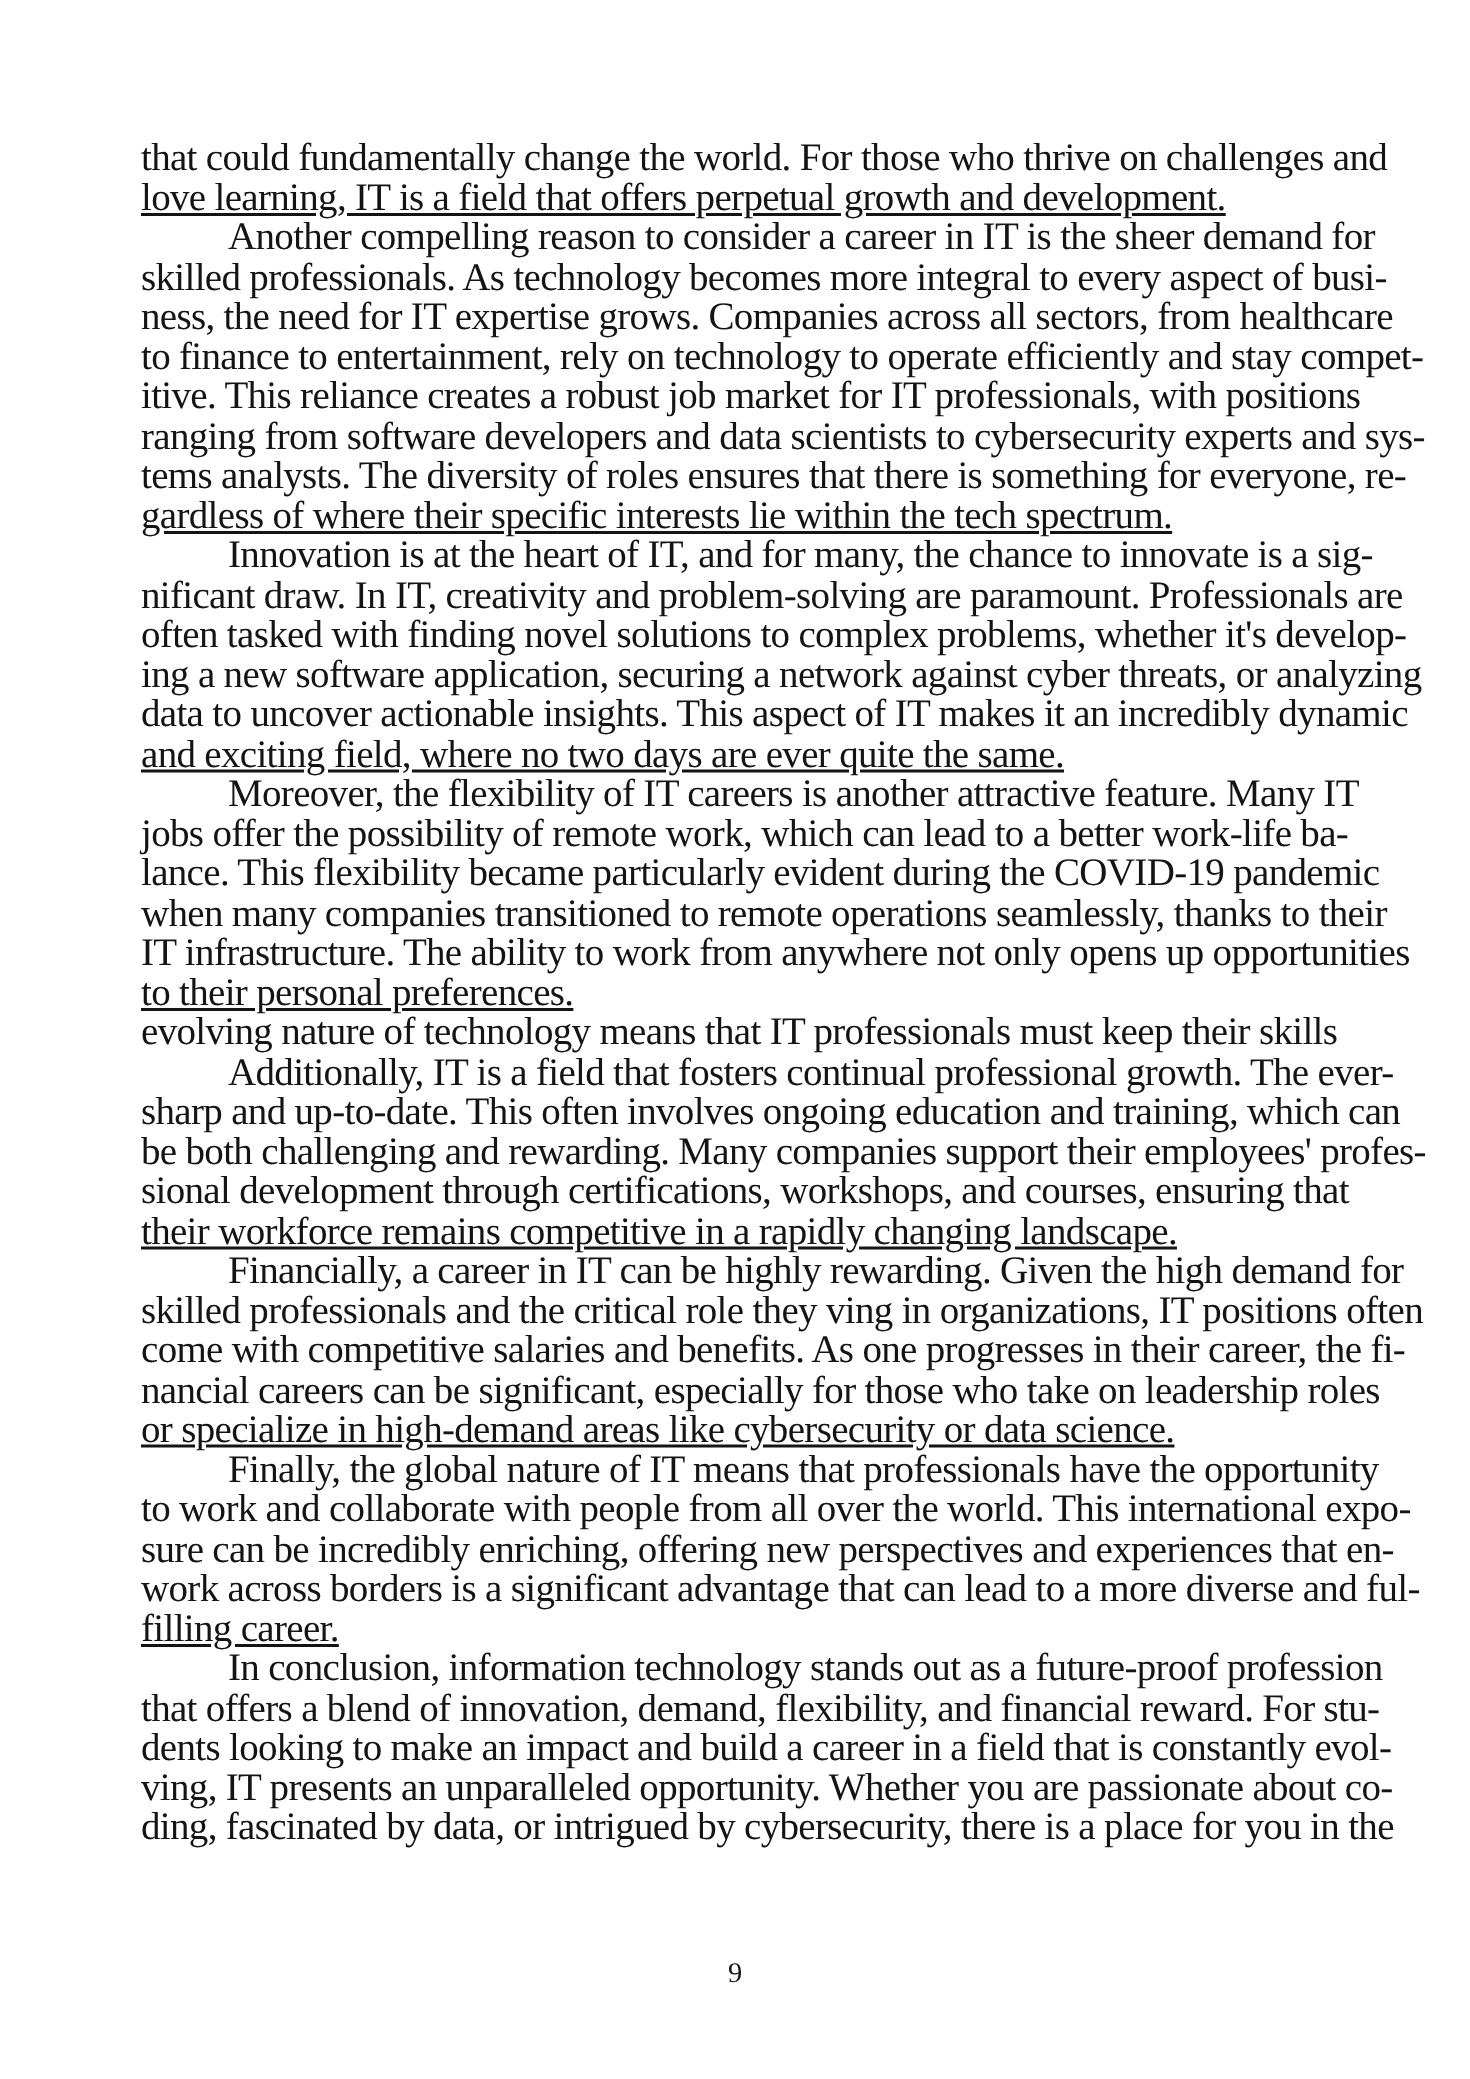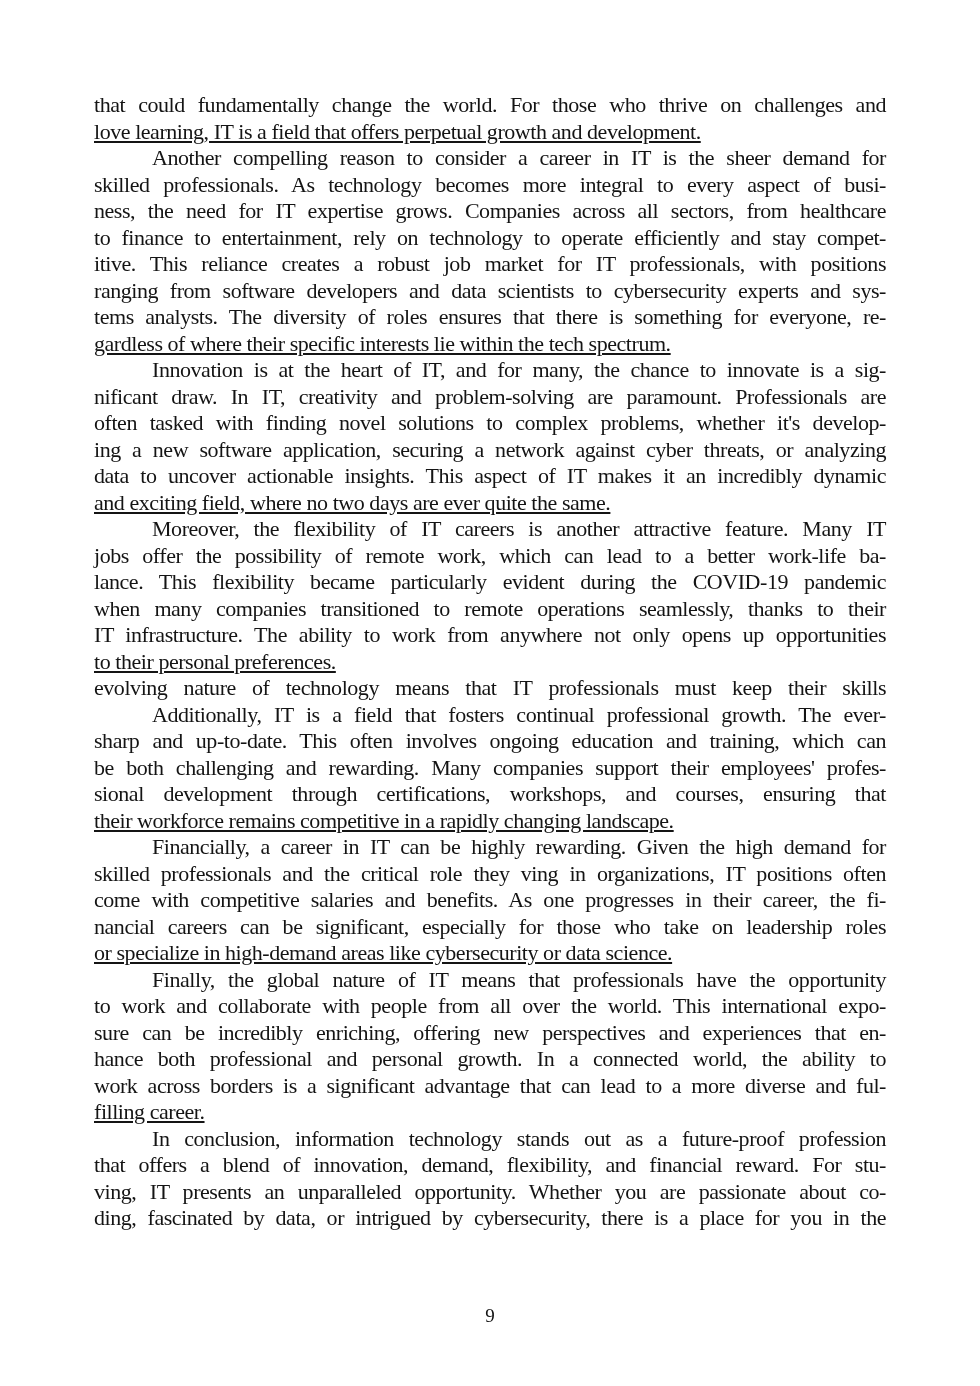--- a/index.html
+++ b/index.html
@@ -3,21 +3,21 @@
   <meta charset="utf-8">
   <style>
     html, body { margin: 0; padding: 0; background: #ffffff; }
     body { width: 980px; height: 1386px; position: relative; overflow: hidden; }
     .page {
       position: absolute; left: 0; top: 0; width: 980px; height: 1386px; background: #ffffff;
     }
     .text-block {
       position: absolute; left: 94px; top: 92px; width: 792px;
       font-family: "Liberation Serif", serif;
-      font-size: 22px;
+      font-size: 26px;
       color: #141414;
     }
     .line {
       display: block;
       height: 26.5px;
       line-height: 26.5px;
       white-space: nowrap;
       text-align: justify;
       text-align-last: justify;
       letter-spacing: -0.45px;
@@ -80,25 +80,25 @@
         <span class="line indent">Financially, a career in IT can be highly rewarding. Given the high demand for</span>
         <span class="line">skilled professionals and the critical role they ving in organizations, IT positions often</span>
         <span class="line">come with competitive salaries and benefits. As one progresses in their career, the fi-</span>
         <span class="line">nancial careers can be significant, especially for those who take on leadership roles</span>
         <span class="line last">or specialize in high-demand areas like cybersecurity or data science.</span>
       </div>
       <div>
         <span class="line indent">Finally, the global nature of IT means that professionals have the opportunity</span>
         <span class="line">to work and collaborate with people from all over the world. This international expo-</span>
         <span class="line">sure can be incredibly enriching, offering new perspectives and experiences that en-</span>
-        <span class="line">hance both professional and personal growth. In a connected world, the ability to</span>
         <span class="line">work across borders is a significant advantage that can lead to a more diverse and ful-</span>
         <span class="line last">filling career.</span>
       </div>
       <div>
         <span class="line indent">In conclusion, information technology stands out as a future-proof profession</span>
         <span class="line">that offers a blend of innovation, demand, flexibility, and financial reward. For stu-</span>
+        <span class="line">dents looking to make an impact and build a career in a field that is constantly evol-</span>
         <span class="line">ving, IT presents an unparalleled opportunity. Whether you are passionate about co-</span>
         <span class="line">ding, fascinated by data, or intrigued by cybersecurity, there is a place for you in the</span>
       </div>
     </div>
   <div class="page-number">9</div>
 </div>
 
 </body></html>

